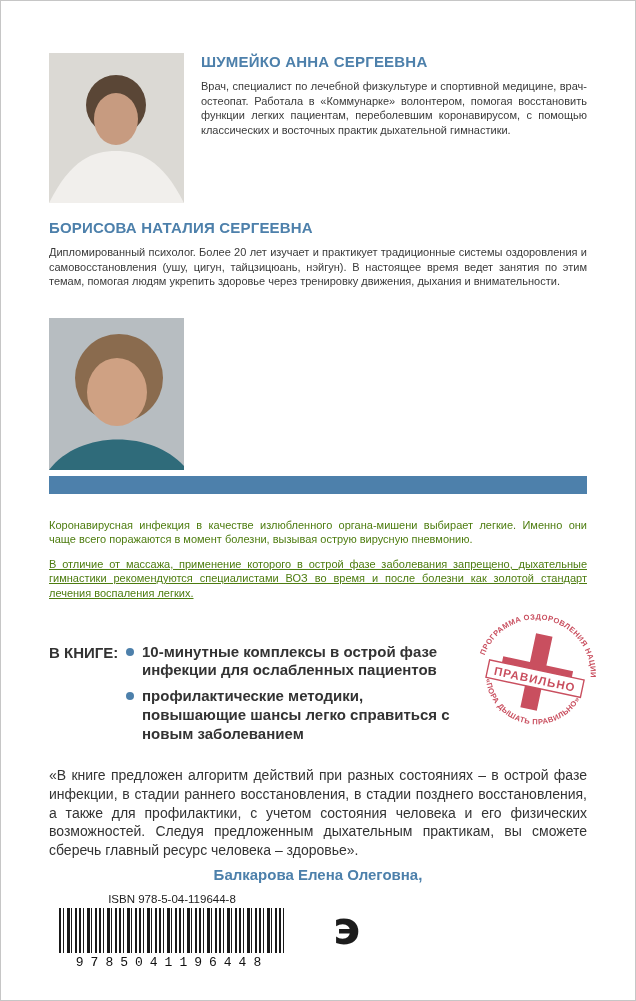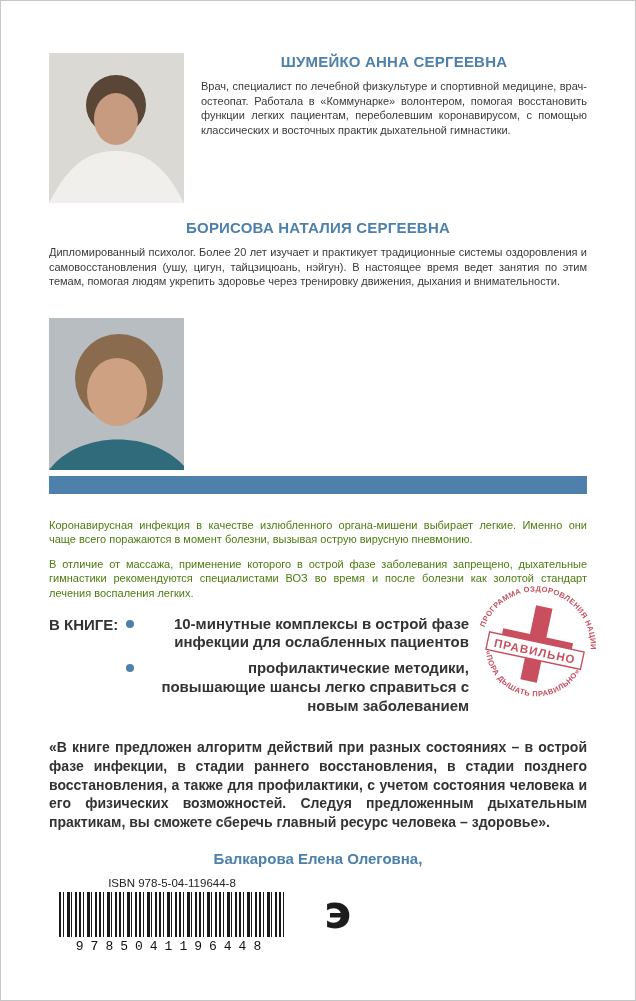--- a/index.html
+++ b/index.html
@@ -9,40 +9,40 @@
     border:1px solid #c6c6c6; background:#fff;
     padding:52px 48px 0 48px; position:relative; overflow:hidden;
   }
   .author-sec { display:flex; gap:17px; }
   .sec1 { margin-bottom:16px; }
   .sec2 { margin-bottom:6px;flex-direction:column; }
   .photo { flex:0 0 auto; }
   .photo svg { display:block; }
   .sec2 .photo { margin-top:12px; }
   .author-text { flex:1 1 auto; min-width:0; }
-  .author-name { color:#4d80ab; font-weight:bold; font-size:15px; letter-spacing:.2px; margin:0 0 9px;text-align:center; }
+  .author-name { color:#4d80ab; font-weight:bold; font-size:15px; letter-spacing:.2px; margin:0 0 9px; }
   .author-bio { font-size:11px; line-height:1.32; text-align:justify; color:#3a3a3a; }
   .bluebar { height:18px; background:#4d80ab; margin-bottom:24px; }
   .para { font-size:11px; line-height:1.33; text-align:justify; color:#4d7c0f; margin:0 0 10px; }
-  .para2 { margin-bottom:14px; }
+  .para2 { margin-bottom:42px;text-decoration:underline; }
   .inbook { position:relative; display:flex; margin-bottom:16px; padding-right:118px; }
   .inbook-label { font-weight:bold; font-size:15px; color:#333; flex:0 0 76px; padding-top:1px; }
   .inbook-list { list-style:none; margin:0; padding:0; flex:1 1 auto; }
   .inbook-list li { position:relative; padding-left:17px; font-size:15px; font-weight:bold;
-                    color:#333; line-height:1.25; margin-bottom:7px;text-align:right; }
+                    color:#333; line-height:1.25; margin-bottom:7px; }
   .inbook-list li::before { content:""; position:absolute; left:1px; top:5px; width:8px; height:8px;
                     border-radius:50%; background:#4d80ab; }
   .badge { position:absolute; top:-32px; right:-12px; width:126px; height:126px; transform:rotate(12deg); }
   .badge .ring { font-size:7.2px; font-weight:bold; fill:#c94f5f; letter-spacing:.4px;
                  font-family:"Liberation Sans", sans-serif; }
   .badge .ribbon { font-size:11px; font-weight:bold; fill:#c94f5f; letter-spacing:1px;
                  font-family:"Liberation Sans", sans-serif; }
-  .quote { font-size:14px; font-weight:bold; line-height:1.33; text-align:justify; color:#333; margin:0 0 19px; }
+  .quote { font-size:14px; font-weight:normal; line-height:1.33; text-align:justify; color:#333; margin:0 0 7px; }
   .attrib { text-align:center; color:#4d80ab; font-weight:bold; font-size:15px; line-height:1.25; margin-bottom:8px; }
-  .footer { display:flex; align-items:flex-start; gap:33px; padding-left:4px; }
+  .footer { display:flex; align-items:flex-start; gap:42px; padding-left:4px; }
   .barcode-block { width:238px; text-align:center; }
   .isbn { font-size:11.5px; color:#222; margin-bottom:3px; }
   .bars { height:45px; margin:0 6px; background-color:#fff;
     background-image:repeating-linear-gradient(90deg,
       #1a1a1a 0px,#1a1a1a 2px, #fff 2px,#fff 4px,
       #1a1a1a 4px,#1a1a1a 5px, #fff 5px,#fff 8px,
       #1a1a1a 8px,#1a1a1a 11px, #fff 11px,#fff 12px,
       #1a1a1a 12px,#1a1a1a 13px, #fff 13px,#fff 16px,
       #1a1a1a 16px,#1a1a1a 18px, #fff 18px,#fff 20px);
   }

